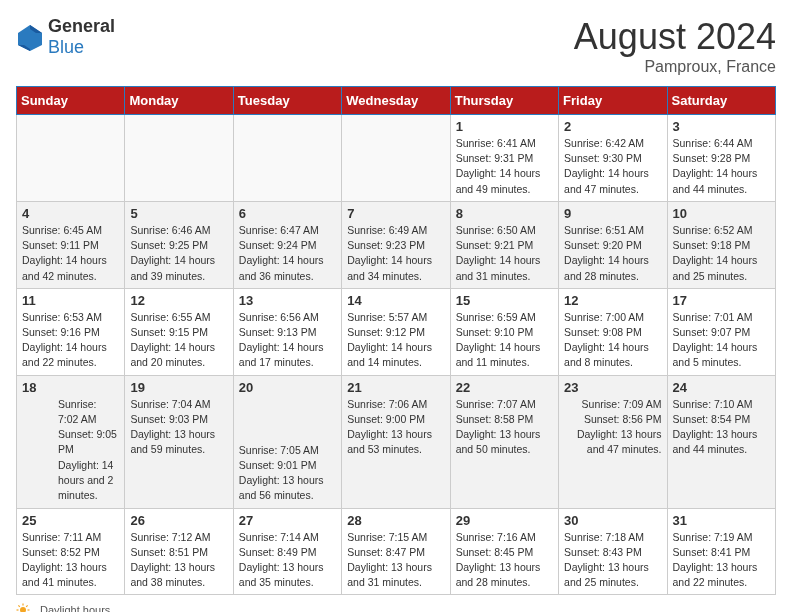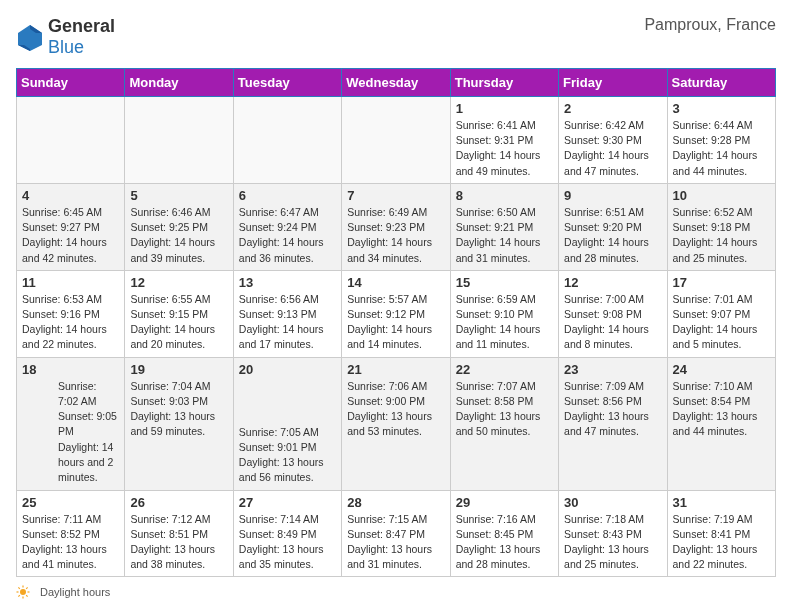--- a/index.html
+++ b/index.html
@@ -36,21 +36,21 @@
     .location {
       font-size: 16px;
       color: #555;
     }
     table {
       width: 100%;
       border-collapse: collapse;
       table-layout: fixed;
     }
     th {
-      background-color: #a21caf;
+      background-color: #b91c1c;
       color: #fff;
       font-size: 13px;
       font-weight: bold;
       padding: 6px 4px;
       text-align: left;
       border: 1px solid #2a7abf;
     }
     td {
       border: 1px solid #ccc;
       vertical-align: top;
@@ -94,20 +94,21 @@
       <polygon points="14,2 26,10 26,22 14,28 2,22 2,10" fill="#2a7abf"></polygon>
       <polygon points="14,2 26,10 20,10 14,6" fill="#1a5a9f"></polygon>
       <polygon points="14,28 2,22 8,22 14,26" fill="#1a5a9f"></polygon>
     </svg>
     <div>
       <span style="font-size:18px;font-weight:bold;color:#333;">General</span><br>
       <span style="font-size:18px;font-weight:normal;color:#2a7abf;">Blue</span>
     </div>
   </div>
   <div class="title-block">
+    <div class="month-year">August 2024</div>
     <div class="location">Pamproux, France</div>
   </div>
 </div>
 
 <table>
   <thead>
     <tr>
       <th>Sunday</th>
       <th>Monday</th>
       <th>Tuesday</th>
@@ -139,21 +140,21 @@
           <span class="day-number">3</span>
           <div class="day-info" style="white-space: pre-line;">Sunrise: 6:44 AM
 Sunset: 9:28 PM
 Daylight: 14 hours and 44 minutes.</div>
         </td>
       </tr>
       <tr>
         <td class="shaded">
           <span class="day-number">4</span>
           <div class="day-info" style="white-space: pre-line;">Sunrise: 6:45 AM
-Sunset: 9:27 PM
+Sunset: 9:11 PM
 Daylight: 14 hours and 42 minutes.</div>
         </td>
         <td class="shaded">
           <span class="day-number">5</span>
           <div class="day-info" style="white-space: pre-line;">Sunrise: 6:46 AM
 Sunset: 9:25 PM
 Daylight: 14 hours and 39 minutes.</div>
         </td>
         <td class="shaded">
           <span class="day-number">6</span>
@@ -256,21 +257,21 @@
 Daylight: 13 hours and 53 minutes.</div>
         </td>
         <td class="shaded">
           <span class="day-number">22</span>
           <div class="day-info" style="white-space: pre-line;">Sunrise: 7:07 AM
 Sunset: 8:58 PM
 Daylight: 13 hours and 50 minutes.</div>
         </td>
         <td class="shaded">
           <span class="day-number">23</span>
-          <div class="day-info" style="white-space: pre-line;">Sunrise: 7:09 AM
+          <div class="day-info" style="white-space: pre-line; text-align: right;">Sunrise: 7:09 AM
 Sunset: 8:56 PM
 Daylight: 13 hours and 47 minutes.</div>
         </td>
         <td class="shaded">
           <span class="day-number">24</span>
           <div class="day-info" style="white-space: pre-line;">Sunrise: 7:10 AM
 Sunset: 8:54 PM
 Daylight: 13 hours and 44 minutes.</div>
         </td>
       </tr>

